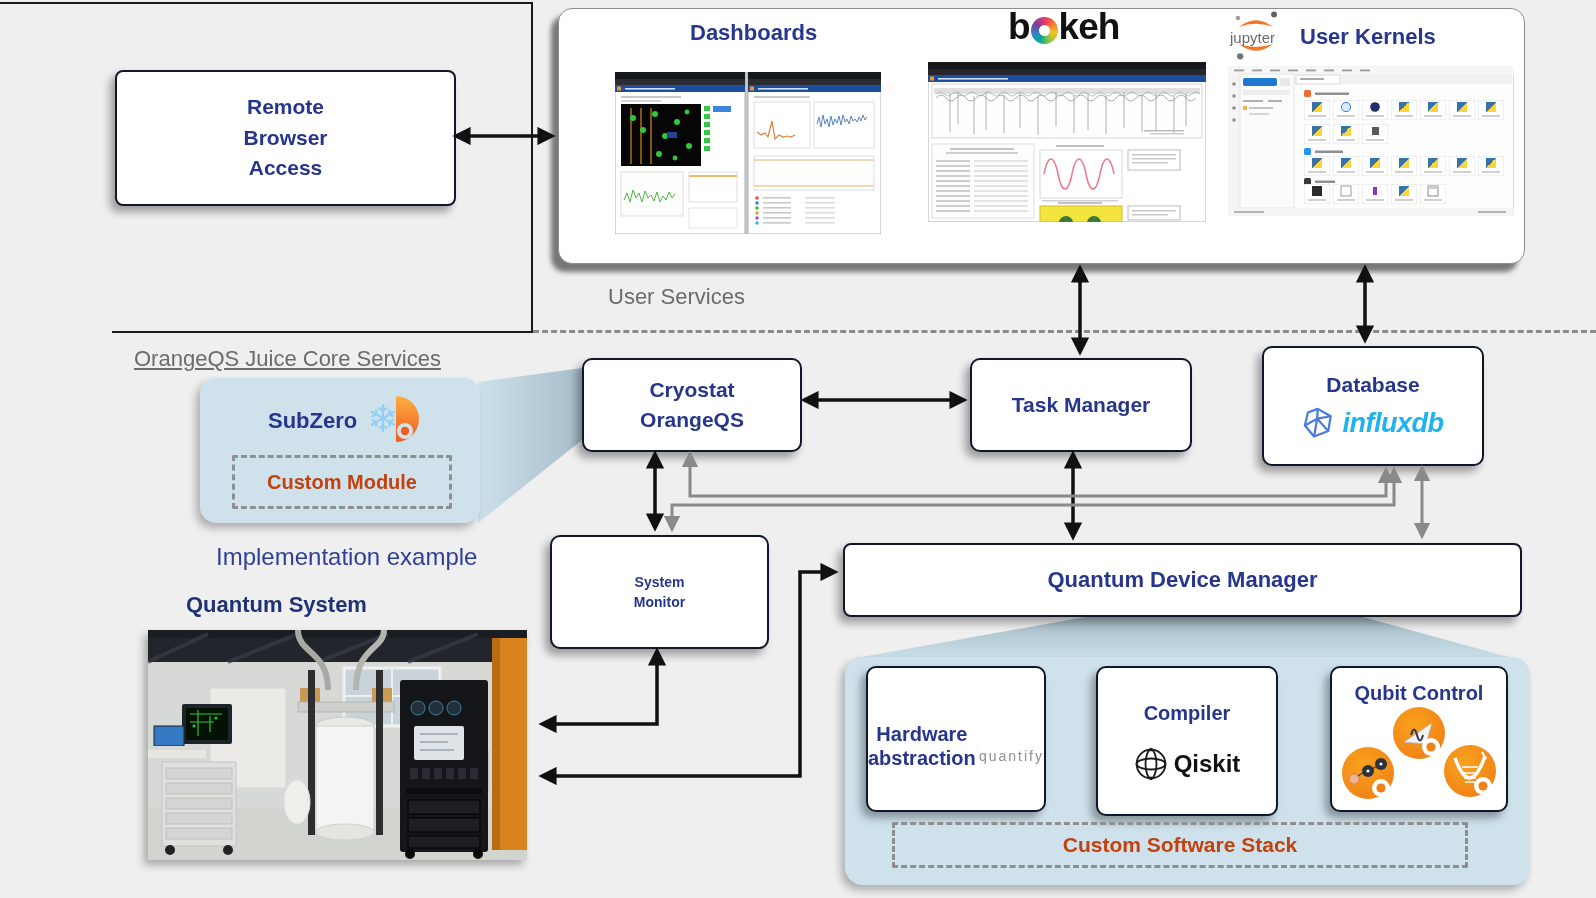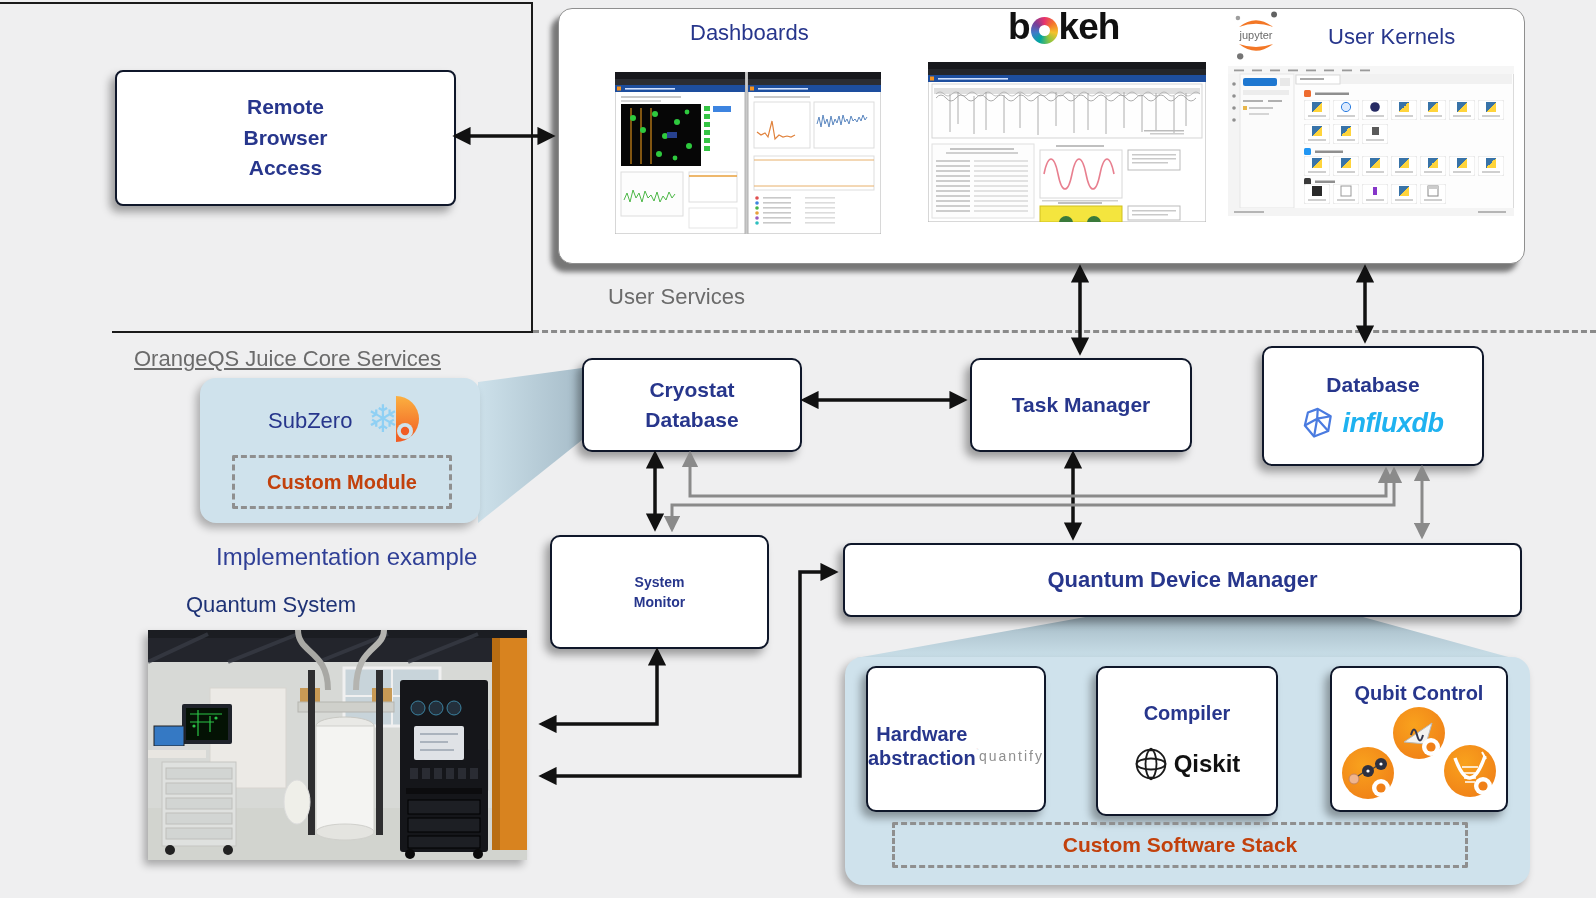--- a/index.html
+++ b/index.html
@@ -4,37 +4,37 @@
 <title>Architecture Diagram</title>
 <style>
   html,body{margin:0;padding:0;background:#e9e9ea;}
   #stage{position:relative;width:1596px;height:898px;background:#efeff0;overflow:hidden;
          font-family:"Liberation Sans",sans-serif;}
   .abs{position:absolute;}
   .card{position:absolute;background:#fff;border:2px solid #0f172a;border-radius:10px;
         box-shadow:-5px 6px 9px rgba(0,0,0,.35);display:flex;align-items:center;justify-content:center;
         text-align:center;color:#27368c;font-weight:700;}
   .ml{white-space:pre-line;line-height:1.45;}
-  .lbl{position:absolute;color:#27368c;font-weight:400;text-align:right;}
+  .lbl{position:absolute;color:#27368c;font-weight:700;text-align:right;}
   .graylbl{position:absolute;color:#6b6b6b;font-weight:400;}
   .bluepanel{position:absolute;background:#cfe2ec;border-radius:16px;
              box-shadow:-4px 5px 8px rgba(0,0,0,.28);}
   .dashedbox{position:absolute;border:3px dashed #8f8f8f;border-radius:2px;
              display:flex;align-items:center;justify-content:center;color:#c2410c;font-weight:700;}
   .line{position:absolute;background:#1a1a1a;}
   .dashline{position:absolute;border-top:3px dashed #8a8a8a;height:0;}
   svg{display:block;}
   .thumb{position:absolute;}
   .bokehword{font-weight:700;color:#111;font-size:37px;letter-spacing:-1px;display:flex;align-items:center;}
   .pin{width:27px;height:27px;border-radius:50%;margin:6px 1px 0 1px;
        background:conic-gradient(#e8336d,#f4772c,#f4c22c,#8bc540,#00a6a0,#3f7ac9,#7a3f98,#e8336d);
        position:relative;}
   .pin::after{content:"";position:absolute;left:8px;top:8px;width:11px;height:11px;border-radius:50%;background:#fff;}
   .influxword{color:#1fb2f0;font-weight:700;font-style:italic;font-size:27px;letter-spacing:-0.5px;}
-  .jtext{position:absolute;left:0;right:0;top:19px;text-align:center;font-size:11px;color:#6a6a6a;}
+  .jtext{position:absolute;left:0;right:0;top:19px;font-size:15px;color:#6a6a6a;}
 </style>
 </head>
 <body>
 
 <div id="stage">
 
   <svg class="abs" style="left:0;top:0;" width="1596" height="898">
     <defs>
       <linearGradient id="fg1" x1="0" y1="0" x2="1" y2="0">
         <stop offset="0" stop-color="#cbe0ea"></stop>
@@ -67,21 +67,21 @@
   <div class="abs" style="left:1230px;top:10px;width:52px;height:52px;">
     <svg width="52" height="52" viewBox="0 0 44 46">
       <circle cx="6" cy="7" r="2" fill="#9e9e9e"></circle>
       <circle cx="38" cy="4" r="2.6" fill="#616262"></circle>
       <circle cx="8" cy="41" r="2.8" fill="#757575"></circle>
       <path d="M7,15 Q22,3 37,15 Q22,9.5 7,15 Z" fill="#f37726"></path>
       <path d="M7,30 Q22,42 37,30 Q22,35.5 7,30 Z" fill="#f37726"></path>
     </svg>
     <span class="jtext">jupyter</span>
   </div>
-  <div class="lbl" style="left:1328px;top:24px;font-size:22px;">User Kernels</div>
+  <div class="lbl" style="left:1300px;top:24px;font-size:22px;">User Kernels</div>
 
   <svg class="thumb" style="left:615px;top:72px;" width="266" height="162" viewBox="0 0 266 162">
     <rect width="266" height="162" fill="#c9c9c9"></rect>
     <g>
       <rect x="0" y="0" width="130" height="162" fill="#fff" stroke="#b0b0b0"></rect>
       <rect x="0" y="0" width="130" height="7" fill="#17181c"></rect>
       <rect x="0" y="7" width="130" height="6" fill="#2b2d33"></rect>
       <rect x="0" y="13" width="130" height="7" fill="#1d4e9e"></rect>
       <rect x="2" y="14.5" width="4" height="4" fill="#f6921e"></rect>
       <rect x="10" y="16" width="50" height="1.6" fill="#cfe0ff"></rect>
@@ -320,21 +320,21 @@
     <text x="2" y="44" font-size="38" fill="#8fd0f4">❄</text>
     <path d="M31,8 a23,23 0 0 1 0,46 Z" fill="url(#subz)"></path>
     <circle cx="40" cy="43" r="8" fill="#cfe2ec"></circle>
     <circle cx="40" cy="43" r="4.2" fill="#f15a22"></circle>
   </svg>
   <div class="dashedbox" style="left:232px;top:455px;width:214px;height:48px;font-size:20px;">
     <span>Custom Module</span>
   </div>
 
   <div class="card ml" style="left:582px;top:358px;width:216px;height:90px;font-size:21px;">Cryostat
-Database</div>
+OrangeQS</div>
   <div class="card" style="left:970px;top:358px;width:218px;height:90px;font-size:21px;">
     <span>Task Manager</span>
   </div>
 
   <div class="card" style="left:1262px;top:346px;width:218px;height:116px;flex-direction:column;gap:10px;font-size:21px;">
     <span>Database</span>
     <span class="abs" style="position:static;display:flex;align-items:center;gap:8px;">
       <svg width="32" height="32" viewBox="0 0 26 26">
         <g fill="none" stroke="#4a7be0" stroke-width="1.8" stroke-linejoin="round">
           <polygon points="12,1.5 22.5,7.5 20.5,19.5 9,24 1.5,15 4,4.5"></polygon>

